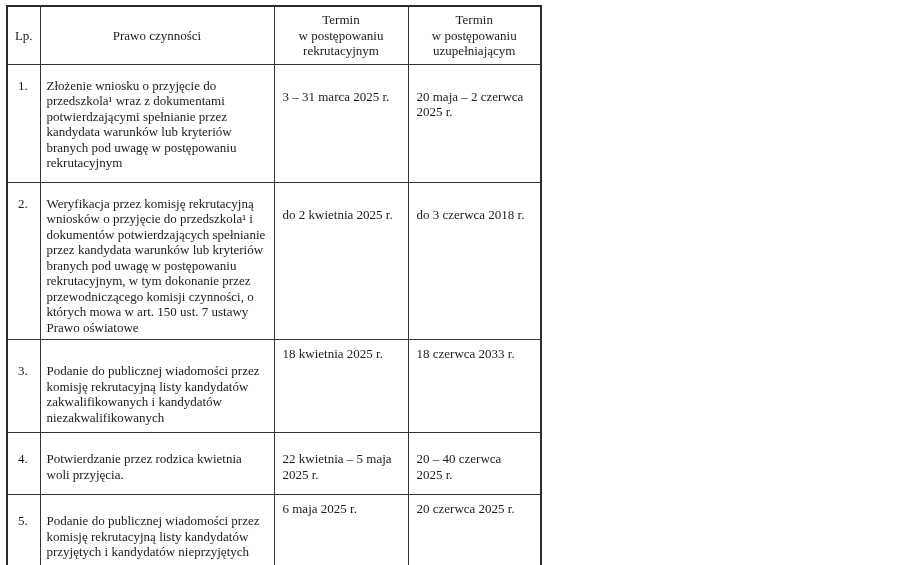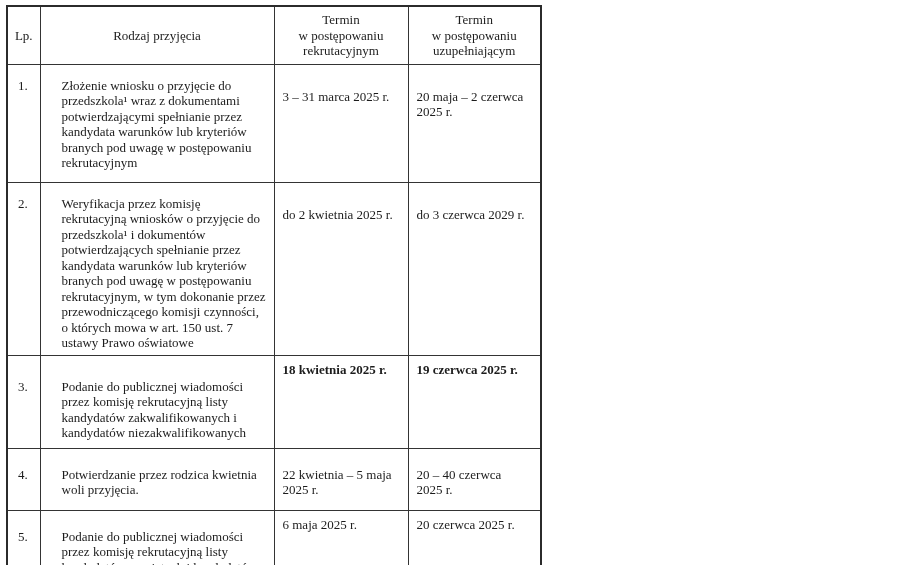--- a/index.html
+++ b/index.html
@@ -36,73 +36,73 @@
   th {
     font-weight: normal;
     text-align: center;
     vertical-align: middle;
     padding: 2px 4px;
   }
   .pre { white-space: pre-line; }
 
   td { vertical-align: top; text-align: left; }
   td.lp   { padding: 13px 2px 0 10px; }
-  td.act  { padding: 13px 6px 4px 21px; }
+  td.act  { padding: 13px 6px 4px 6px; }
   td.date { padding: 24px 2px 0 8px; white-space: pre-line; }
 
   tr.r4 td.lp, tr.r4 td.act, tr.r4 td.date { padding-top: 18px; }
 
   
   tr.r3 td.lp, tr.r3 td.act { padding-top: 23px; }
-  tr.r3 td.date { padding-top: 6px; font-weight: bold; }
+  tr.r3 td.date { padding-top: 6px; }
   tr.r5 td.lp, tr.r5 td.act { padding-top: 18px; }
   tr.r5 td.date { padding-top: 6px; }
 </style>
 </head>
 <body>
 
 <div class="page">
   <table class="sched">
     <colgroup>
       <col class="w-lp">
         <col class="w-act">
         <col class="w-t1">
         <col class="w-t2">
     </colgroup>
     <thead>
       <tr class="hrow">
         <th>Lp.</th>
-        <th>Rodzaj przyjęcia</th>
+        <th>Prawo czynności</th>
         <th class="pre">Termin
 w postępowaniu
 rekrutacyjnym</th>
         <th class="pre">Termin
 w postępowaniu
 uzupełniającym</th>
       </tr>
     </thead>
     <tbody>
       <tr class="r1">
         <td class="lp">1.</td>
         <td class="act">Złożenie wniosku o przyjęcie do przedszkola¹ wraz z dokumentami potwierdzającymi spełnianie przez kandydata warunków lub kryteriów branych pod uwagę w postępowaniu rekrutacyjnym</td>
         <td class="date">3 – 31 marca 2025 r.</td>
         <td class="date">20 maja – 2 czerwca
 2025 r.</td>
       </tr>
       <tr class="r2">
         <td class="lp">2.</td>
         <td class="act">Weryfikacja przez komisję rekrutacyjną wniosków o przyjęcie do przedszkola¹ i dokumentów potwierdzających spełnianie przez kandydata warunków lub kryteriów branych pod uwagę w postępowaniu rekrutacyjnym, w tym dokonanie przez przewodniczącego komisji czynności, o których mowa w art. 150 ust. 7 ustawy Prawo oświatowe</td>
         <td class="date">do 2 kwietnia 2025 r.</td>
-        <td class="date">do 3 czerwca 2029 r.</td>
+        <td class="date">do 3 czerwca 2018 r.</td>
       </tr>
       <tr class="r3">
         <td class="lp">3.</td>
         <td class="act">Podanie do publicznej wiadomości przez komisję rekrutacyjną listy kandydatów zakwalifikowanych i kandydatów niezakwalifikowanych</td>
         <td class="date">18 kwietnia 2025 r.</td>
-        <td class="date">19 czerwca 2025 r.</td>
+        <td class="date">18 czerwca 2033 r.</td>
       </tr>
       <tr class="r4">
         <td class="lp">4.</td>
         <td class="act">Potwierdzanie przez rodzica kwietnia woli przyjęcia.</td>
         <td class="date">22 kwietnia – 5 maja
 2025 r.</td>
         <td class="date">20 – 40 czerwca
 2025 r.</td>
       </tr>
       <tr class="r5">

